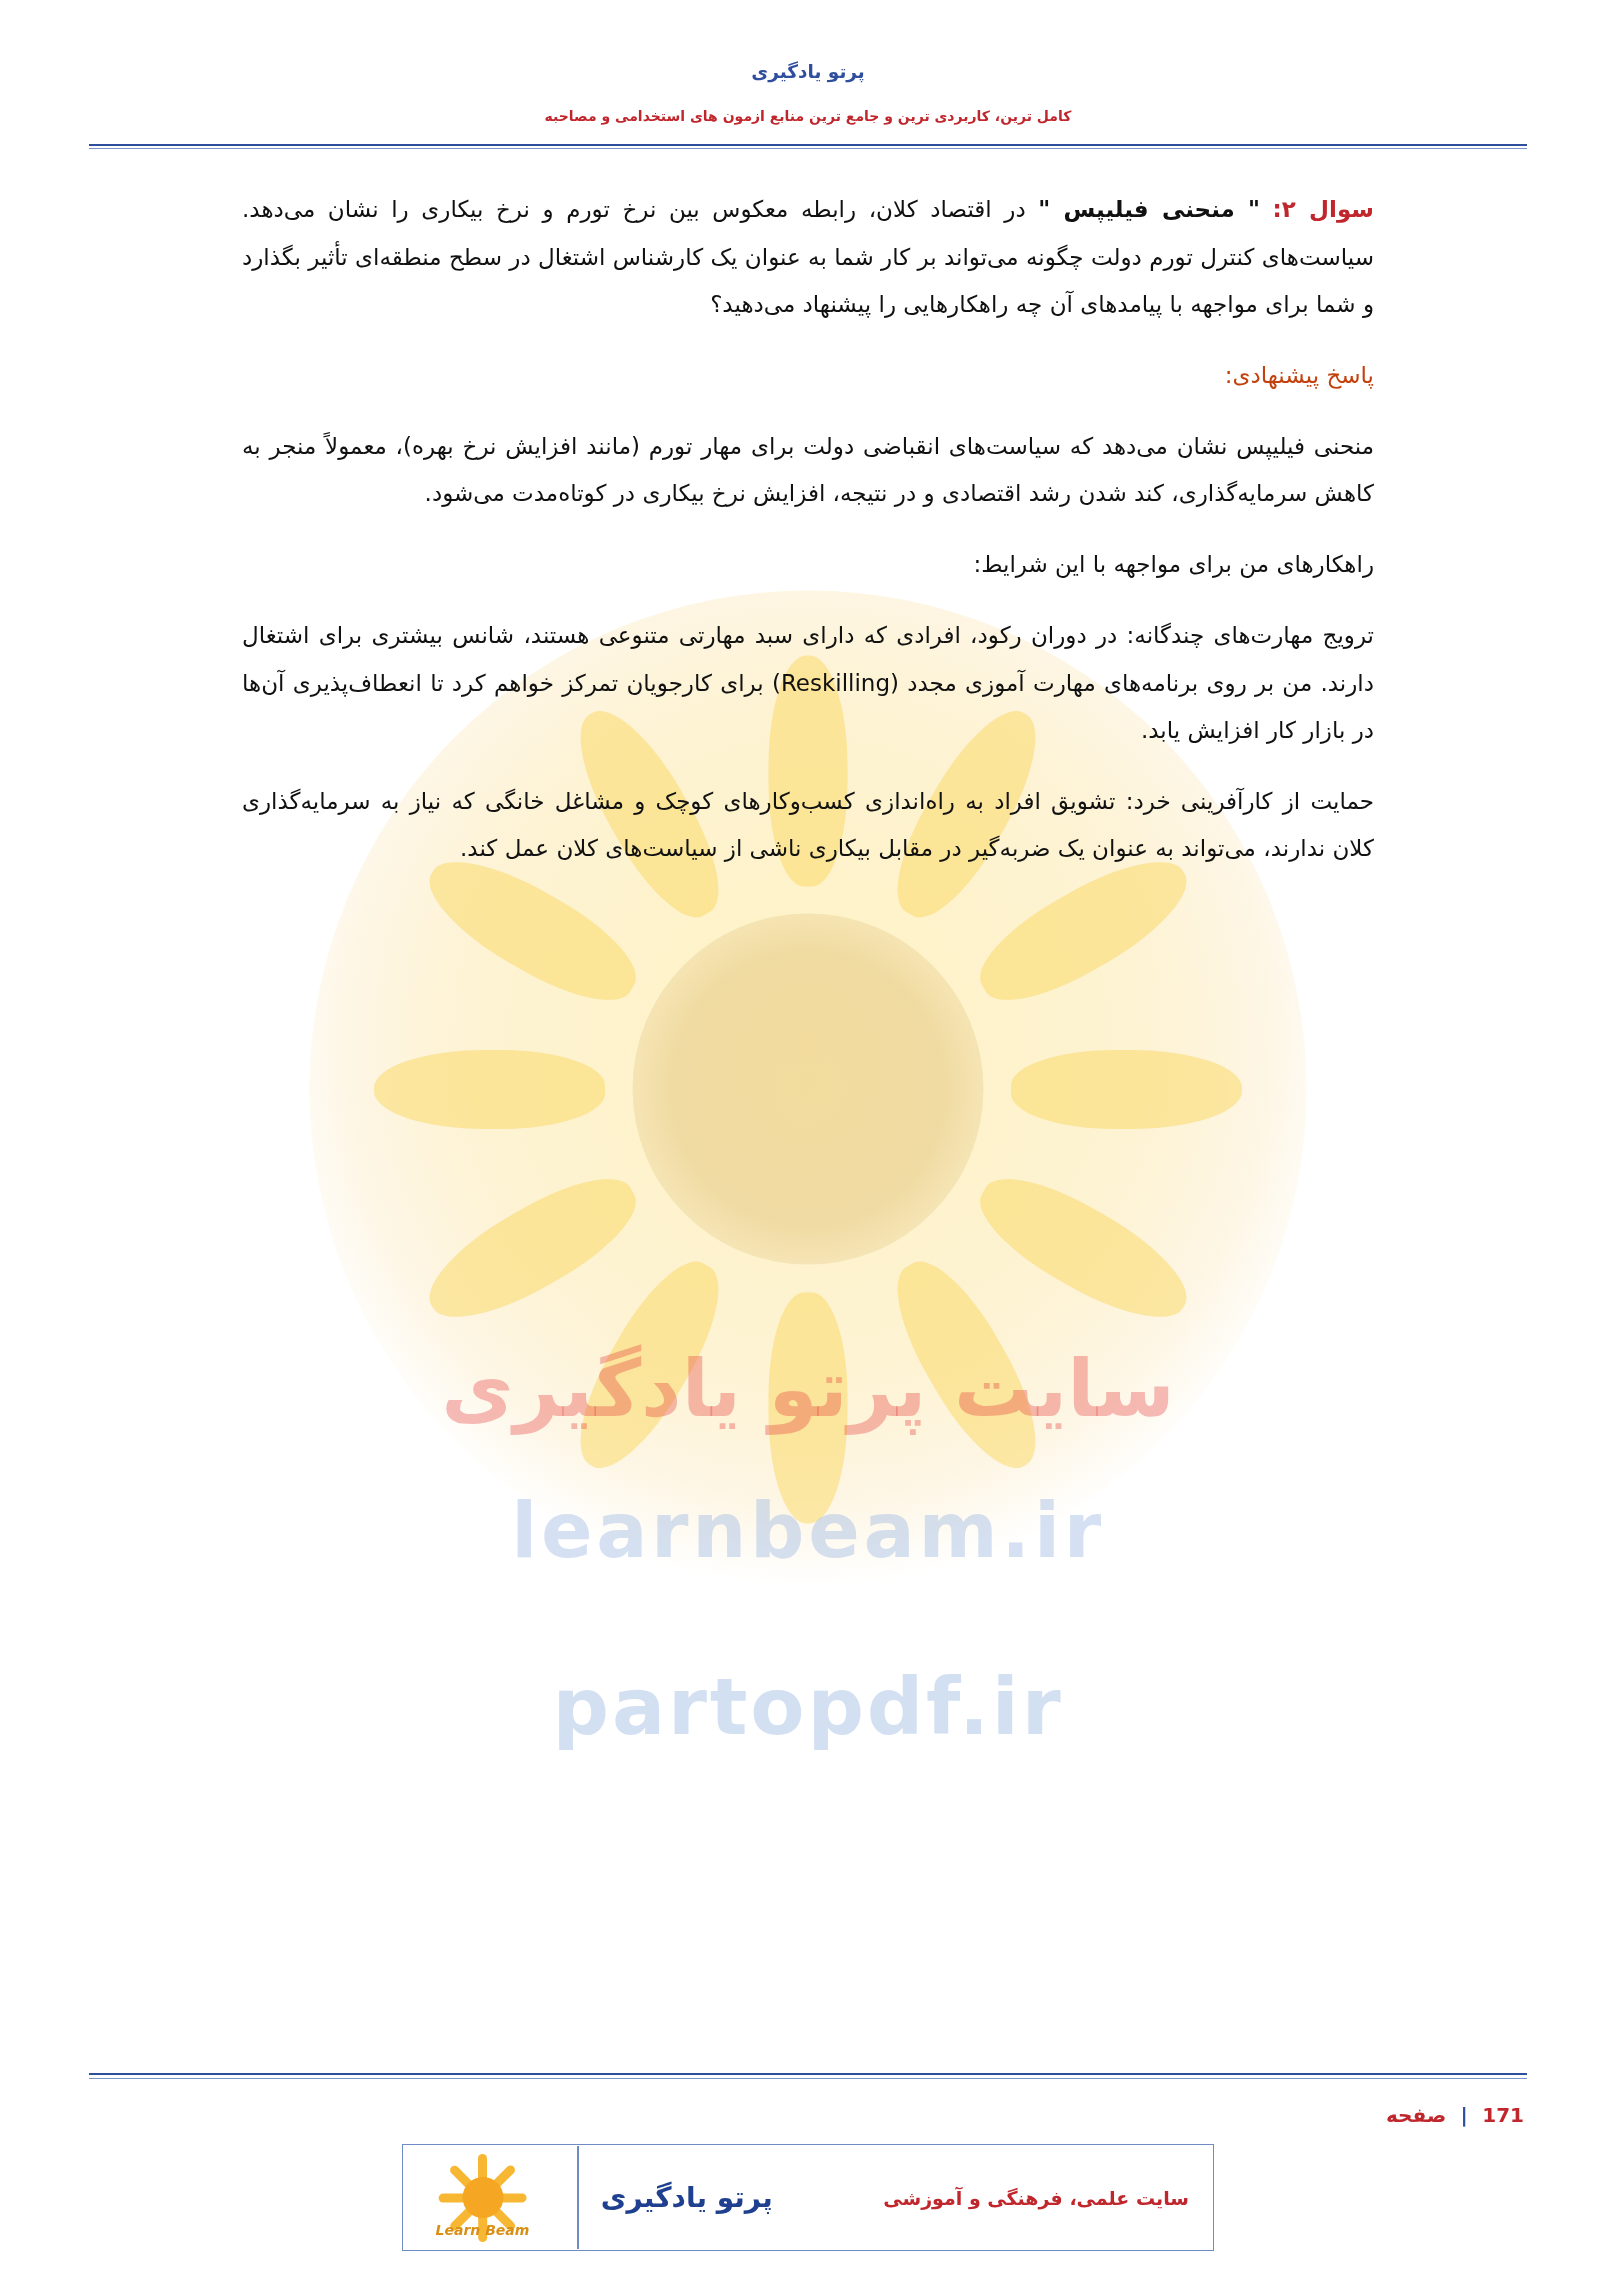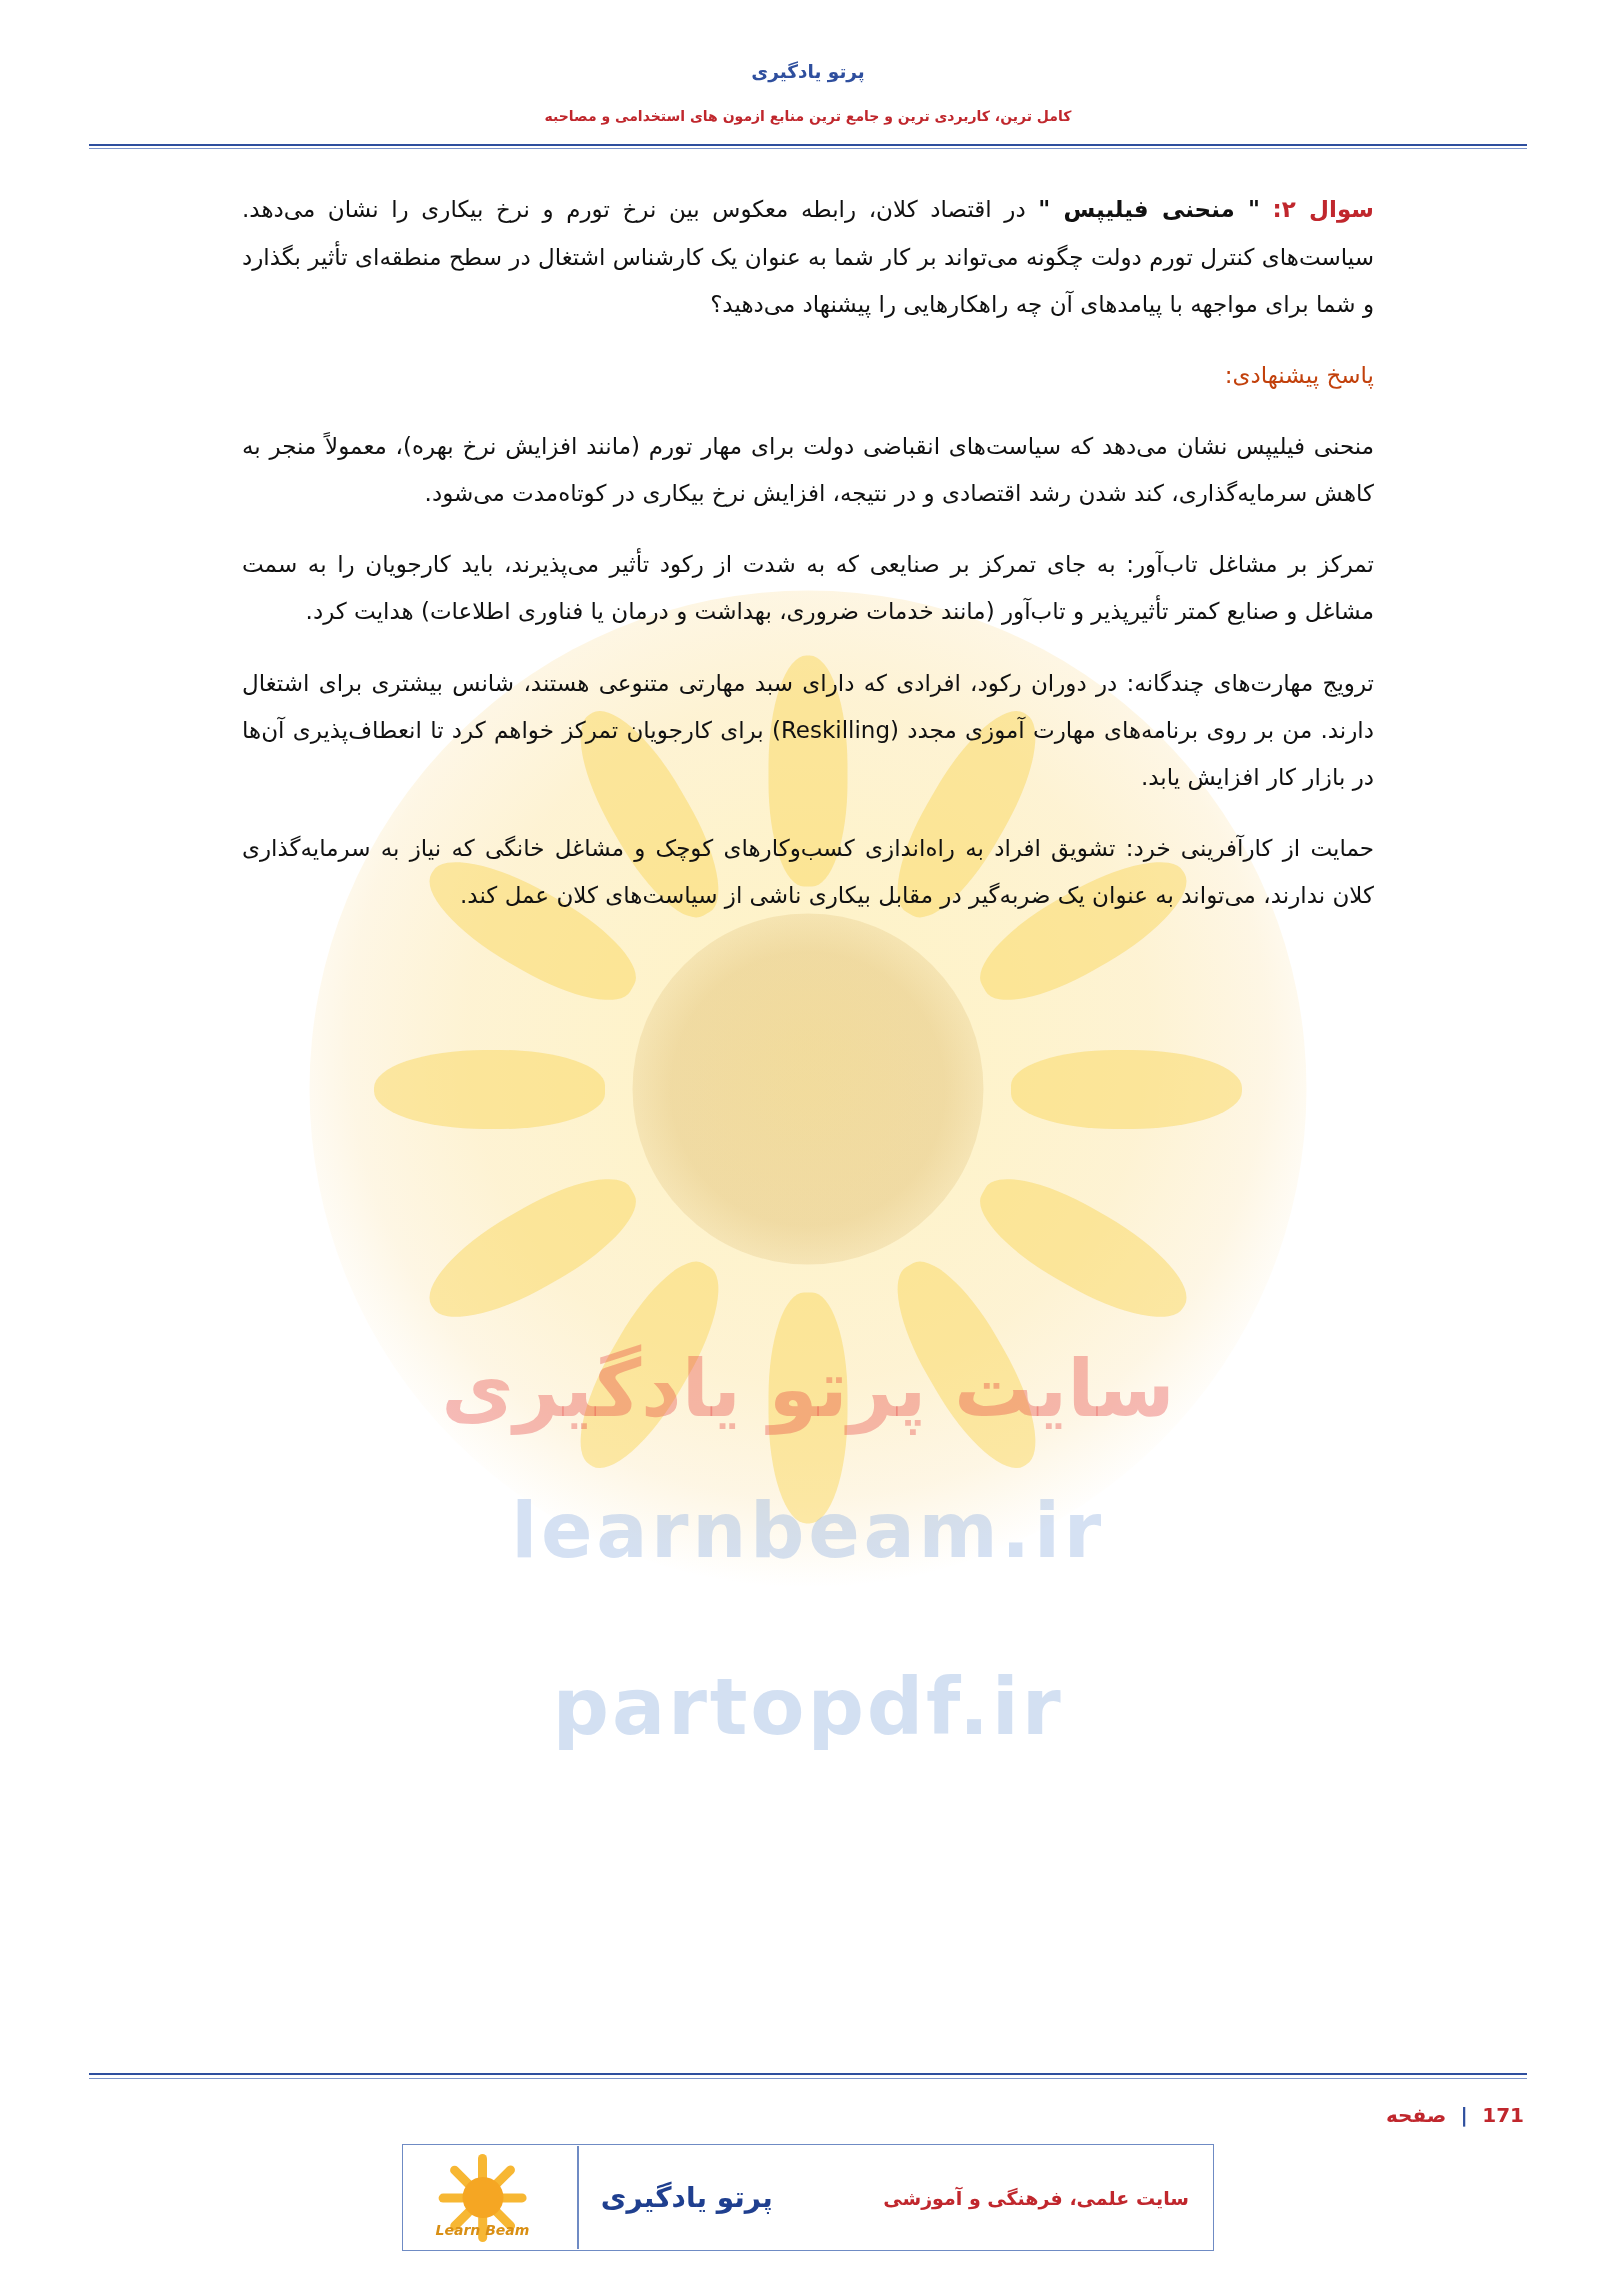--- a/index.html
+++ b/index.html
@@ -306,25 +306,22 @@
 
     <p class="q-line">
       <span class="q-label">سوال ۲:</span>
       <span class="q-quote">" منحنی فیلیپس "</span>
       <span>در اقتصاد کلان، رابطه معکوس بین نرخ تورم و نرخ بیکاری را نشان می‌دهد. سیاست‌های کنترل تورم دولت چگونه می‌تواند بر کار شما به عنوان یک کارشناس اشتغال در سطح منطقه‌ای تأثیر بگذارد و شما برای مواجهه با پیامدهای آن چه راهکارهایی را پیشنهاد می‌دهید؟</span>
     </p>
 
     <p class="answer-label">پاسخ پیشنهادی:</p>
 
     <p>منحنی فیلیپس نشان می‌دهد که سیاست‌های انقباضی دولت برای مهار تورم (مانند افزایش نرخ بهره)، معمولاً منجر به کاهش سرمایه‌گذاری، کند شدن رشد اقتصادی و در نتیجه، افزایش نرخ بیکاری در کوتاه‌مدت می‌شود.</p>
-
-    <p>
-      <span>تمرکز بر مشاغل تاب‌آور:</span>
-      <span>به جای تمرکز بر صنایعی که به شدت از رکود تأثیر می‌پذیرند، باید کارجویان را به سمت مشاغل و صنایع کمتر تأثیرپذیر و تاب‌آور (مانند خدمات ضروری، بهداشت و درمان یا فناوری اطلاعات) هدایت کرد.</span>
-    </p>
+    <p class="tight">راهکارهای من برای مواجهه با این شرایط:</p>
+
 
     <p>
       <span>ترویج مهارت‌های چندگانه:</span>
       <span>در دوران رکود، افرادی که دارای سبد مهارتی متنوعی هستند، شانس بیشتری برای اشتغال دارند. من بر روی برنامه‌های مهارت آموزی مجدد (Reskilling) برای کارجویان تمرکز خواهم کرد تا انعطاف‌پذیری آن‌ها در بازار کار افزایش یابد.</span>
     </p>
 
     <p>
       <span>حمایت از کارآفرینی خرد:</span>
       <span>تشویق افراد به راه‌اندازی کسب‌وکارهای کوچک و مشاغل خانگی که نیاز به سرمایه‌گذاری کلان ندارند، می‌تواند به عنوان یک ضربه‌گیر در مقابل بیکاری ناشی از سیاست‌های کلان عمل کند.</span>
     </p>

